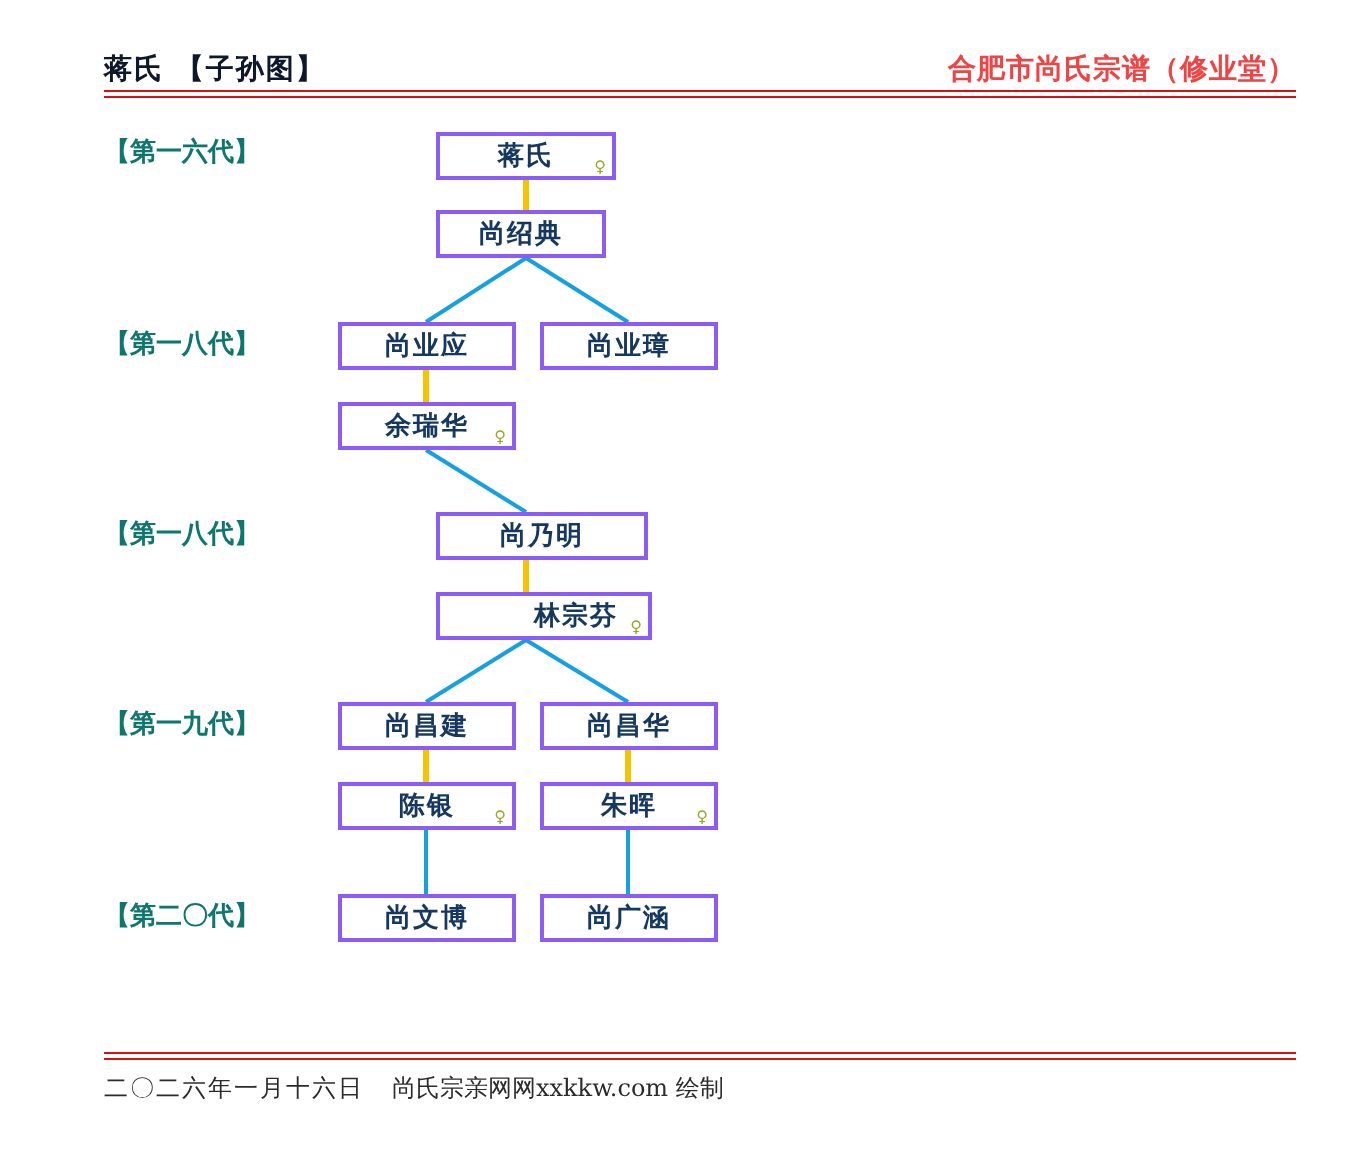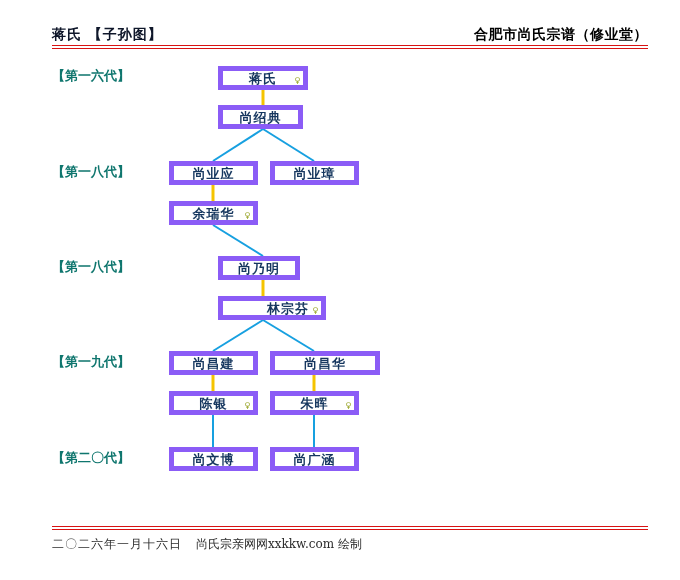--- a/index.html
+++ b/index.html
@@ -40,21 +40,21 @@
     color: #0f172a;
     letter-spacing: 1px;
     white-space: nowrap;
   }
   .header-title-right {
     position: absolute;
     right: 0;
     top: 0;
     font-size: 14px;
     font-weight: bold;
-    color: #000000;
+    color: #ef4444;
     letter-spacing: 0.5px;
     white-space: nowrap;
   }
   .rule-double {
     position: absolute;
     left: 52px;
     width: 596px;
     height: 4px;
   }
   .rule-double::before,
@@ -80,21 +80,21 @@
     font-weight: bold;
     color: #0f766e;
     letter-spacing: 0px;
     white-space: nowrap;
   }
 
   
   .person {
     position: absolute;
     box-sizing: border-box;
-    border: 5px solid #8b5cf6;
+    border: 2px solid #8b5cf6;
     background: #ffffff;
     color: #16375f;
     font-size: 13px;
     font-weight: bold;
     text-align: center;
     letter-spacing: 1px;
     display: flex;
     align-items: center;
     justify-content: center;
     z-index: 3;
@@ -185,31 +185,31 @@
       <div class="person" style="left: 169px; top: 161px; width: 89px; height: 24px;">
         <span class="pname">尚业应</span>
       </div>
       <div class="person" style="left: 270px; top: 161px; width: 89px; height: 24px;">
         <span class="pname">尚业璋</span>
       </div>
       <div class="person" style="left: 169px; top: 201px; width: 89px; height: 24px;">
         <span class="pname">余瑞华</span>
         <span class="female-mark">♀</span>
       </div>
-      <div class="person" style="left: 218px; top: 256px; width: 82px; height: 24px;">
+      <div class="person" style="left: 218px; top: 256px; width: 106px; height: 24px;">
         <span class="pname">尚乃明</span>
       </div>
       <div class="person" style="left: 218px; top: 296px; width: 108px; height: 24px; padding-left: 32px;">
         <span class="pname">林宗芬</span>
         <span class="female-mark">♀</span>
       </div>
       <div class="person" style="left: 169px; top: 351px; width: 89px; height: 24px;">
         <span class="pname">尚昌建</span>
       </div>
-      <div class="person" style="left: 270px; top: 351px; width: 110px; height: 24px;">
+      <div class="person" style="left: 270px; top: 351px; width: 89px; height: 24px;">
         <span class="pname">尚昌华</span>
       </div>
       <div class="person" style="left: 169px; top: 391px; width: 89px; height: 24px;">
         <span class="pname">陈银</span>
         <span class="female-mark">♀</span>
       </div>
       <div class="person" style="left: 270px; top: 391px; width: 89px; height: 24px;">
         <span class="pname">朱晖</span>
         <span class="female-mark">♀</span>
       </div>

